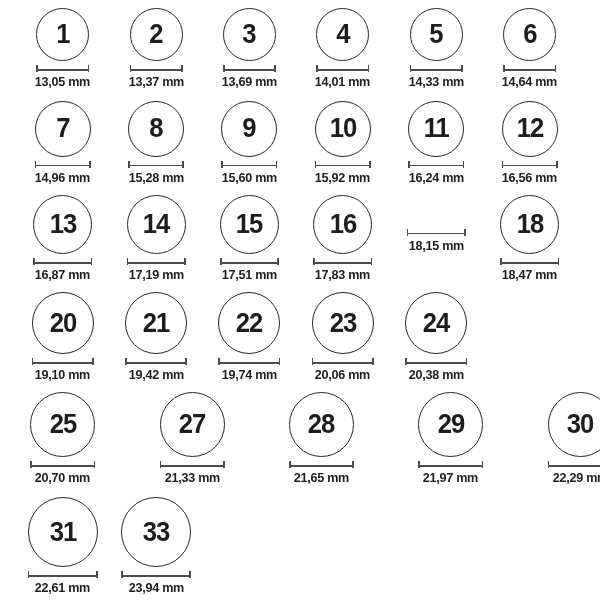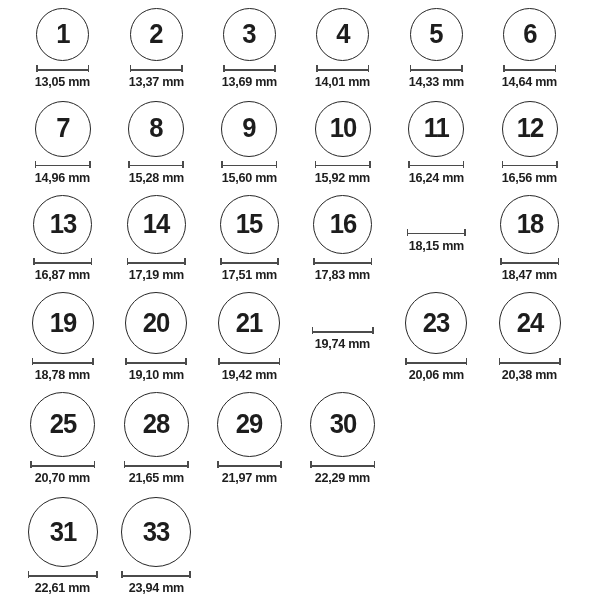--- a/index.html
+++ b/index.html
@@ -294,31 +294,20 @@
     </div>
     <div class="measure">
       <span class="tick left"></span>
       <span class="hline"></span>
       <span class="tick right"></span>
     </div>
     <div class="label">18,47 mm</div>
   </div>
 </div>
     <div class="row" style="--d: 62px; height: 100px;">
-  <div class="cell">
-    <div class="circle">
-      <span class="num">19</span>
-    </div>
-    <div class="measure">
-      <span class="tick left"></span>
-      <span class="hline"></span>
-      <span class="tick right"></span>
-    </div>
-    <div class="label">18,78 mm</div>
-  </div>
 
   <div class="cell">
     <div class="circle">
       <span class="num">20</span>
     </div>
     <div class="measure">
       <span class="tick left"></span>
       <span class="hline"></span>
       <span class="tick right"></span>
     </div>
@@ -331,20 +320,23 @@
     </div>
     <div class="measure">
       <span class="tick left"></span>
       <span class="hline"></span>
       <span class="tick right"></span>
     </div>
     <div class="label">19,42 mm</div>
   </div>
 
   <div class="cell">
+    <div class="circle">
+      <span class="num">22</span>
+    </div>
     <div class="measure">
       <span class="tick left"></span>
       <span class="hline"></span>
       <span class="tick right"></span>
     </div>
     <div class="label">19,74 mm</div>
   </div>
 
   <div class="cell">
     <div class="circle">
@@ -363,34 +355,45 @@
       <span class="num">24</span>
     </div>
     <div class="measure">
       <span class="tick left"></span>
       <span class="hline"></span>
       <span class="tick right"></span>
     </div>
     <div class="label">20,38 mm</div>
   </div>
 </div>
-    <div class="row" style="--d: 65px; height: 103px;">
+    <div class="row" style="--d: 65px; height: 103px; gap: 36px;">
   <div class="cell">
     <div class="circle">
       <span class="num">25</span>
     </div>
     <div class="measure">
       <span class="tick left"></span>
       <span class="hline"></span>
       <span class="tick right"></span>
     </div>
     <div class="label">20,70 mm</div>
   </div>
 
 
+  <div class="cell">
+    <div class="circle">
+      <span class="num">27</span>
+    </div>
+    <div class="measure">
+      <span class="tick left"></span>
+      <span class="hline"></span>
+      <span class="tick right"></span>
+    </div>
+    <div class="label">21,33 mm</div>
+  </div>
 
   <div class="cell">
     <div class="circle">
       <span class="num">28</span>
     </div>
     <div class="measure">
       <span class="tick left"></span>
       <span class="hline"></span>
       <span class="tick right"></span>
     </div>

